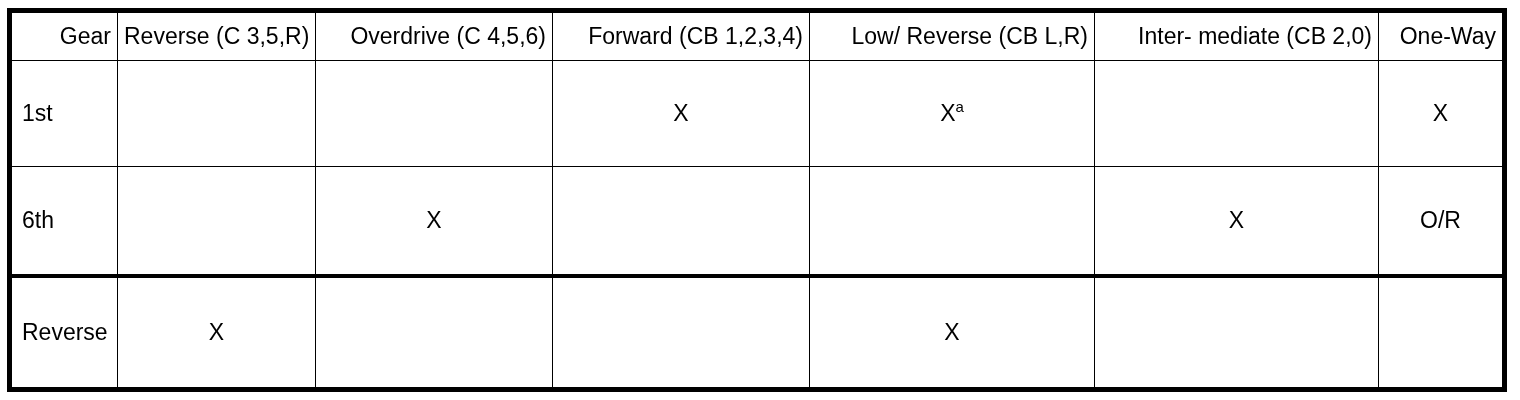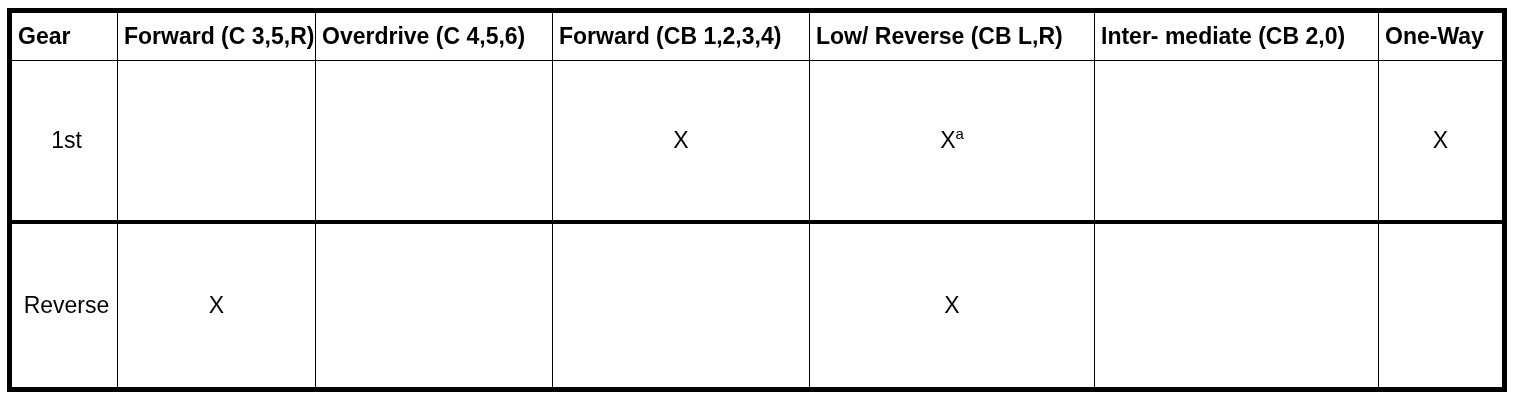--- a/index.html
+++ b/index.html
@@ -45,34 +45,34 @@
   th, td {
     padding: 0 6px;
     font-size: 23px;
     line-height: 1;
     vertical-align: middle;
     white-space: nowrap;
     background: #ffffff;
   }
 
   thead th {
-    font-weight: bold;
-    text-align: left;
+    font-weight: normal;
+    text-align: right;
     height: 47px;
     border-bottom: 4px solid #000000;
   }
 
   tbody td {
     font-weight: normal;
     text-align: center;
     height: 48px;
   }
 
   tbody td.rowlabel {
-    text-align: center;
+    text-align: left;
     padding-left: 10px;
   }
 
   tbody tr.reverse-row > td {
     border-top: 4px solid #000000;
   }
 
   
   col.c-gear   { width: 108px; }
   col.c-direct { width: 198px; }
@@ -102,38 +102,47 @@
       <col class="c-direct">
       <col class="c-over">
       <col class="c-fwd">
       <col class="c-lowrev">
       <col class="c-inter">
       <col class="c-oneway">
     </colgroup>
     <thead>
       <tr>
         <th>Gear</th>
-        <th>Forward (C 3,5,R)</th>
+        <th>Reverse (C 3,5,R)</th>
         <th>Overdrive (C 4,5,6)</th>
         <th>Forward (CB 1,2,3,4)</th>
         <th>Low/ Reverse (CB L,R)</th>
         <th>Inter- mediate (CB 2,0)</th>
         <th>One-Way</th>
       </tr>
     </thead>
     <tbody id="table-body">
         <tr>
           <td class="rowlabel">1st</td>
           <td></td>
           <td></td>
           <td>X</td>
           <td><span class="cell-x-sup">X</span><sup class="footnote-marker">a</sup></td>
           <td></td>
           <td>X</td>
         </tr>
+        <tr>
+          <td class="rowlabel">6th</td>
+          <td></td>
+          <td>X</td>
+          <td></td>
+          <td></td>
+          <td>X</td>
+          <td>O/R</td>
+        </tr>
         <tr class="reverse-row">
           <td class="rowlabel">Reverse</td>
           <td>X</td>
           <td></td>
           <td></td>
           <td>X</td>
           <td></td>
           <td></td>
         </tr>
       </tbody>

